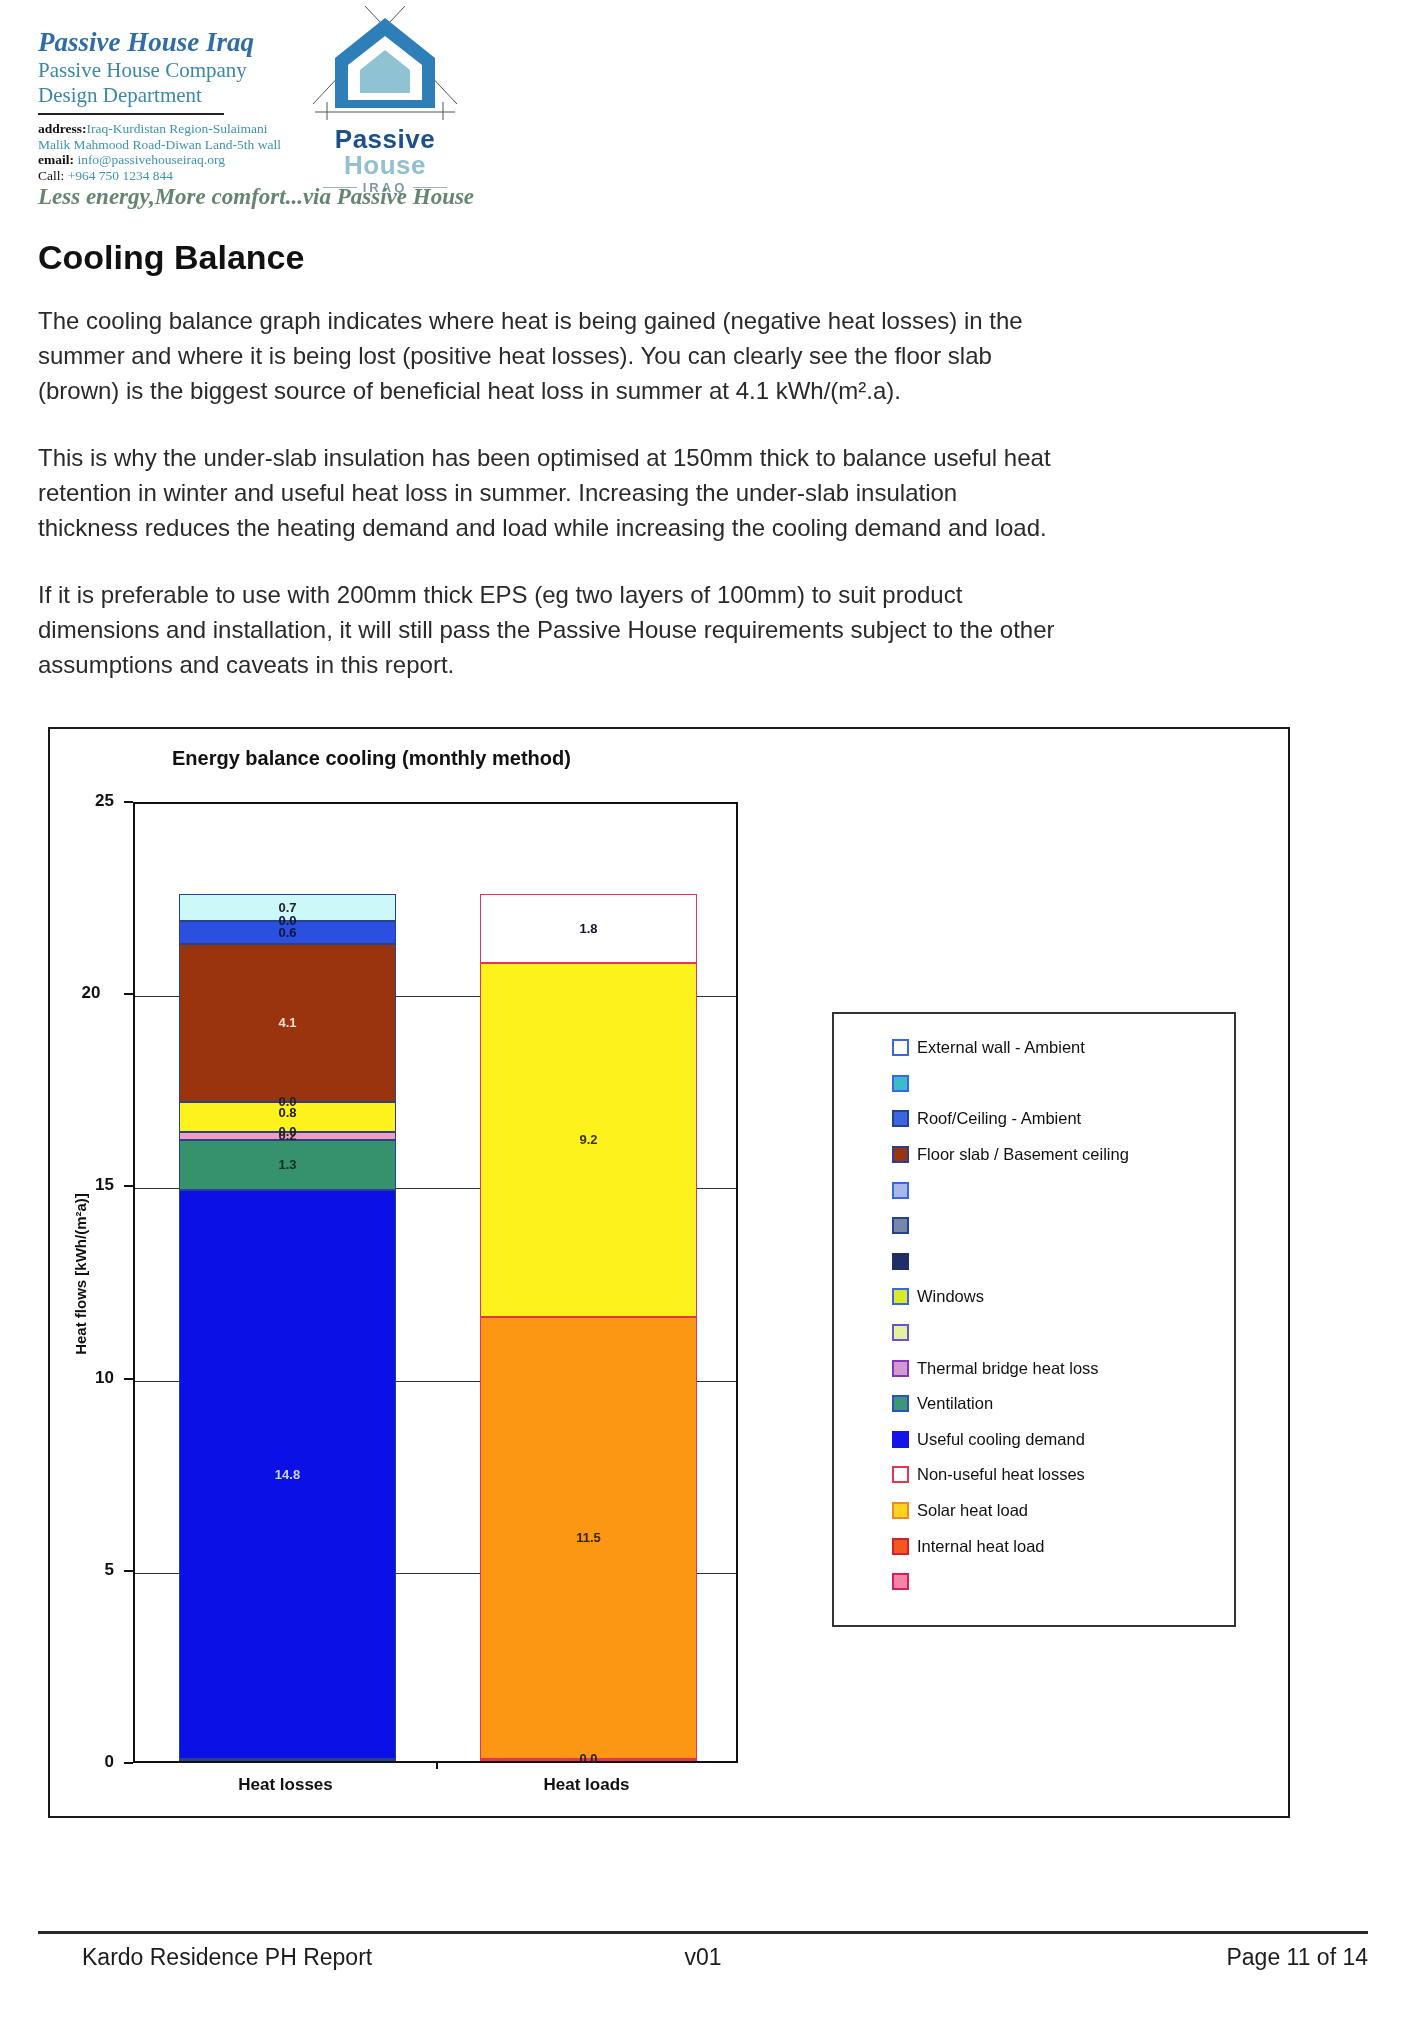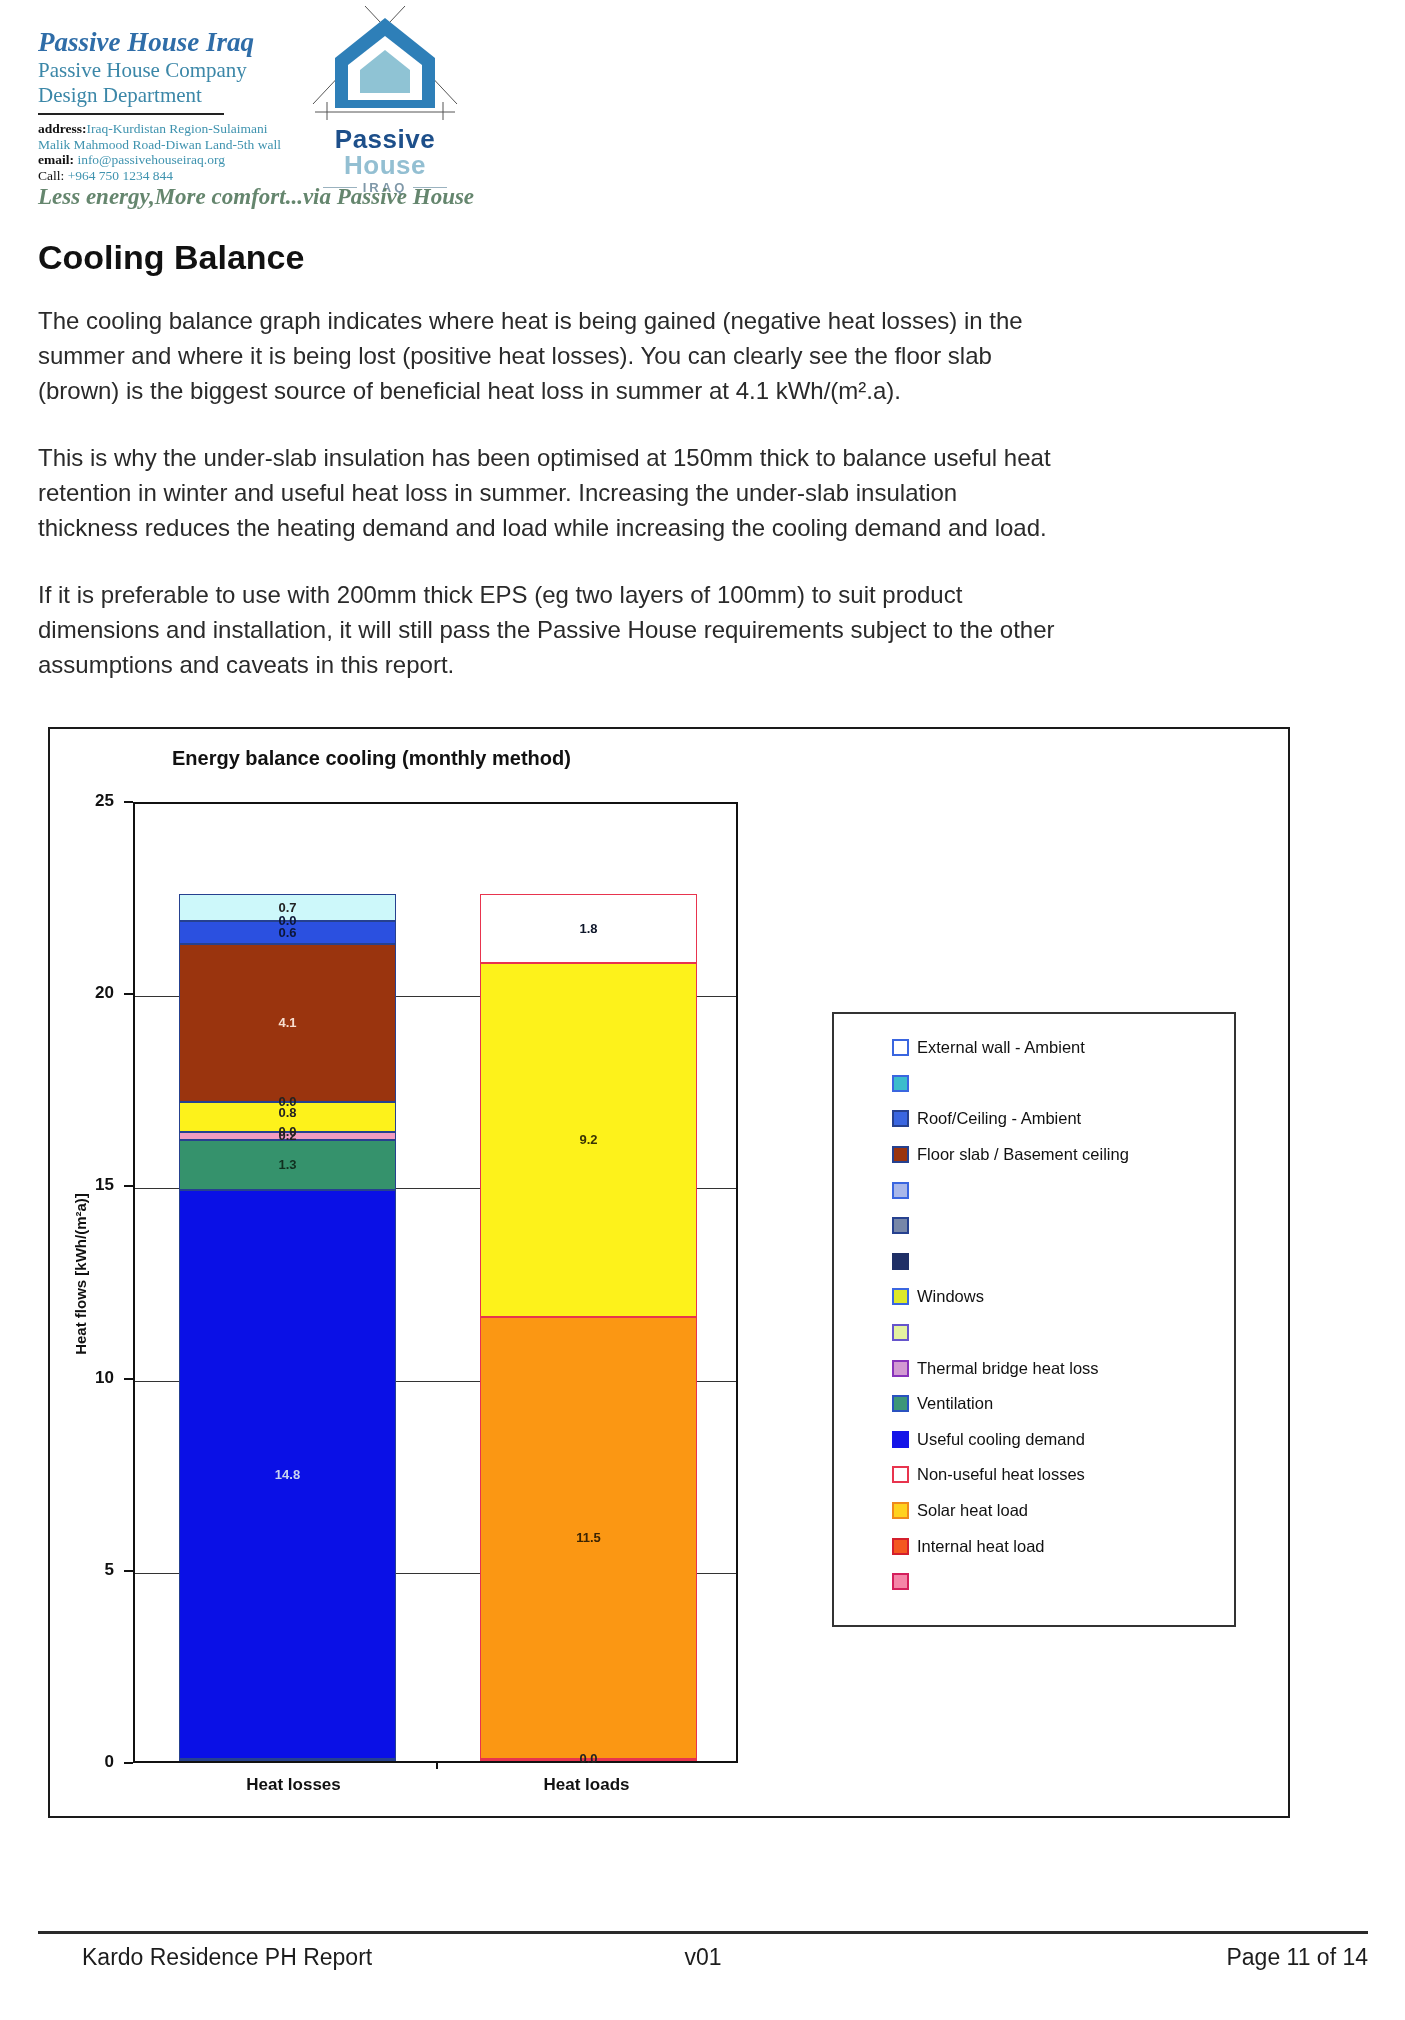--- a/index.html
+++ b/index.html
@@ -198,31 +198,31 @@
           <div class="lsw" style="background: rgb(244, 88, 31); border-color: rgb(212, 31, 44);"></div>
           <div class="llab">Internal heat load</div>
         </div>
         <div class="lrow">
           <div class="lsw" style="background: rgb(245, 133, 168); border-color: rgb(212, 31, 92);"></div>
           <div class="llab"></div>
         </div>
       </div>
   <div class="ytick" style="top: 62px;">25</div>
       <div class="ytickmark" style="top: 72px;"></div>
-      <div class="ytick" style="top: 254.2px;">20</div>
+      <div class="ytick" style="top: 254.2px; text-align: center;">20</div>
       <div class="ytickmark" style="top: 264.2px;"></div>
       <div class="ytick" style="top: 446.4px;">15</div>
       <div class="ytickmark" style="top: 456.4px;"></div>
       <div class="ytick" style="top: 638.6px;">10</div>
       <div class="ytickmark" style="top: 648.6px;"></div>
       <div class="ytick" style="top: 830.8px;">5</div>
       <div class="ytickmark" style="top: 840.8px;"></div>
       <div class="ytick" style="top: 1023px;">0</div>
       <div class="ytickmark" style="top: 1033px;"></div>
-      <div class="xcat" style="left: 135px; width: 217px;">Heat losses</div>
+      <div class="xcat" style="left: 127px; width: 217px;">Heat losses</div>
       <div class="xcat" style="left: 428px; width: 217px;">Heat loads</div>
       <div class="xtickmark" style="left: 385.5px;"></div>
     </div>
 
   <div class="f-rule"></div>
   <div class="footer">
     <span class="f-left">Kardo Residence PH Report</span>
     <span class="f-center">v01</span>
     <span class="f-right">Page 11 of 14</span>
   </div>

